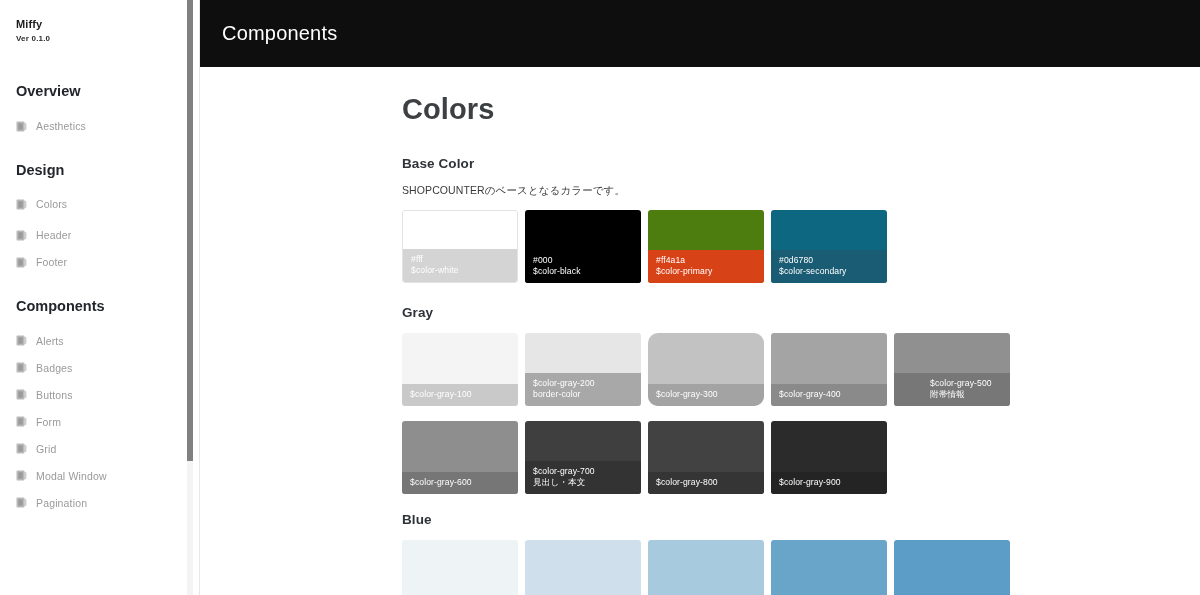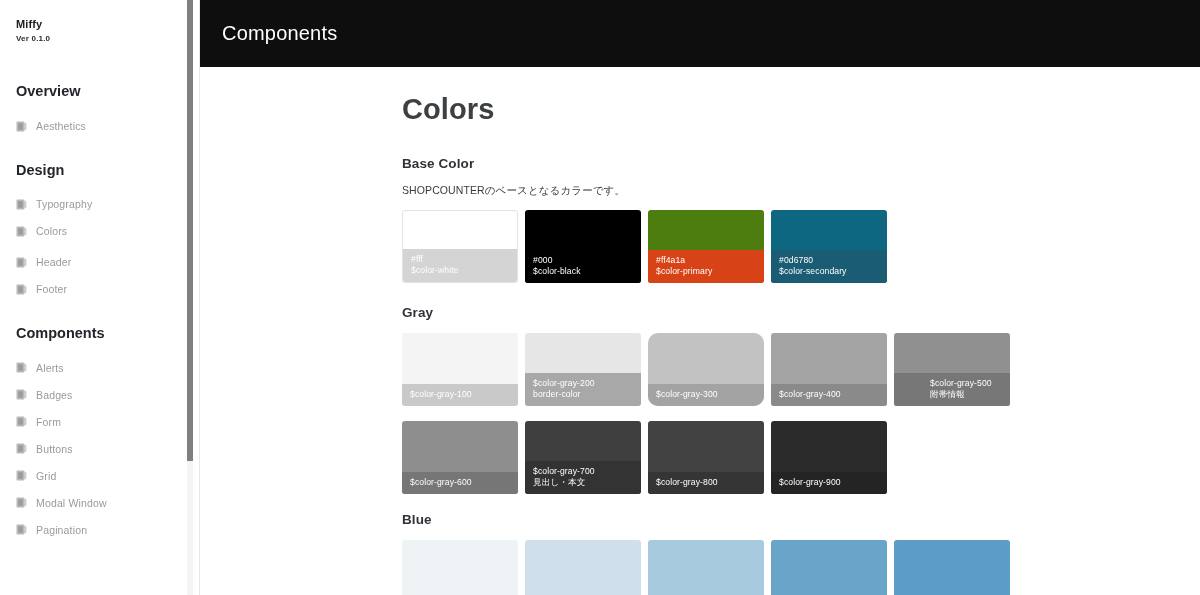--- a/index.html
+++ b/index.html
@@ -151,30 +151,20 @@
           <div class="nav-group">
             <div class="nav-heading">Design</div>
             <div class="nav-item">
               <span class="doc-icon">
                 <svg width="11" height="11" viewBox="0 0 11 11" xmlns="http://www.w3.org/2000/svg">
                   <rect x="0.5" y="0.5" width="8" height="10" rx="1" fill="#b9b9b9"></rect>
                   <rect x="2.2" y="2.3" width="4.6" height="6.4" rx="0.6" fill="#9b9b9b"></rect>
                   <rect x="8" y="2" width="2.4" height="7" rx="0.8" fill="#cccccc"></rect>
                 </svg>
               </span>
-              <span class="nav-item-label">Typography</span>
-            </div>
-            <div class="nav-item">
-              <span class="doc-icon">
-                <svg width="11" height="11" viewBox="0 0 11 11" xmlns="http://www.w3.org/2000/svg">
-                  <rect x="0.5" y="0.5" width="8" height="10" rx="1" fill="#b9b9b9"></rect>
-                  <rect x="2.2" y="2.3" width="4.6" height="6.4" rx="0.6" fill="#9b9b9b"></rect>
-                  <rect x="8" y="2" width="2.4" height="7" rx="0.8" fill="#cccccc"></rect>
-                </svg>
-              </span>
               <span class="nav-item-label">Colors</span>
             </div>
           </div>
           <div class="nav-group">
             <div class="nav-item">
               <span class="doc-icon">
                 <svg width="11" height="11" viewBox="0 0 11 11" xmlns="http://www.w3.org/2000/svg">
                   <rect x="0.5" y="0.5" width="8" height="10" rx="1" fill="#b9b9b9"></rect>
                   <rect x="2.2" y="2.3" width="4.6" height="6.4" rx="0.6" fill="#9b9b9b"></rect>
                   <rect x="8" y="2" width="2.4" height="7" rx="0.8" fill="#cccccc"></rect>
@@ -216,31 +206,31 @@
               <span class="nav-item-label">Badges</span>
             </div>
             <div class="nav-item">
               <span class="doc-icon">
                 <svg width="11" height="11" viewBox="0 0 11 11" xmlns="http://www.w3.org/2000/svg">
                   <rect x="0.5" y="0.5" width="8" height="10" rx="1" fill="#b9b9b9"></rect>
                   <rect x="2.2" y="2.3" width="4.6" height="6.4" rx="0.6" fill="#9b9b9b"></rect>
                   <rect x="8" y="2" width="2.4" height="7" rx="0.8" fill="#cccccc"></rect>
                 </svg>
               </span>
+              <span class="nav-item-label">Buttons</span>
+            </div>
+            <div class="nav-item">
+              <span class="doc-icon">
+                <svg width="11" height="11" viewBox="0 0 11 11" xmlns="http://www.w3.org/2000/svg">
+                  <rect x="0.5" y="0.5" width="8" height="10" rx="1" fill="#b9b9b9"></rect>
+                  <rect x="2.2" y="2.3" width="4.6" height="6.4" rx="0.6" fill="#9b9b9b"></rect>
+                  <rect x="8" y="2" width="2.4" height="7" rx="0.8" fill="#cccccc"></rect>
+                </svg>
+              </span>
               <span class="nav-item-label">Form</span>
-            </div>
-            <div class="nav-item">
-              <span class="doc-icon">
-                <svg width="11" height="11" viewBox="0 0 11 11" xmlns="http://www.w3.org/2000/svg">
-                  <rect x="0.5" y="0.5" width="8" height="10" rx="1" fill="#b9b9b9"></rect>
-                  <rect x="2.2" y="2.3" width="4.6" height="6.4" rx="0.6" fill="#9b9b9b"></rect>
-                  <rect x="8" y="2" width="2.4" height="7" rx="0.8" fill="#cccccc"></rect>
-                </svg>
-              </span>
-              <span class="nav-item-label">Buttons</span>
             </div>
             <div class="nav-item">
               <span class="doc-icon">
                 <svg width="11" height="11" viewBox="0 0 11 11" xmlns="http://www.w3.org/2000/svg">
                   <rect x="0.5" y="0.5" width="8" height="10" rx="1" fill="#b9b9b9"></rect>
                   <rect x="2.2" y="2.3" width="4.6" height="6.4" rx="0.6" fill="#9b9b9b"></rect>
                   <rect x="8" y="2" width="2.4" height="7" rx="0.8" fill="#cccccc"></rect>
                 </svg>
               </span>
               <span class="nav-item-label">Grid</span>

